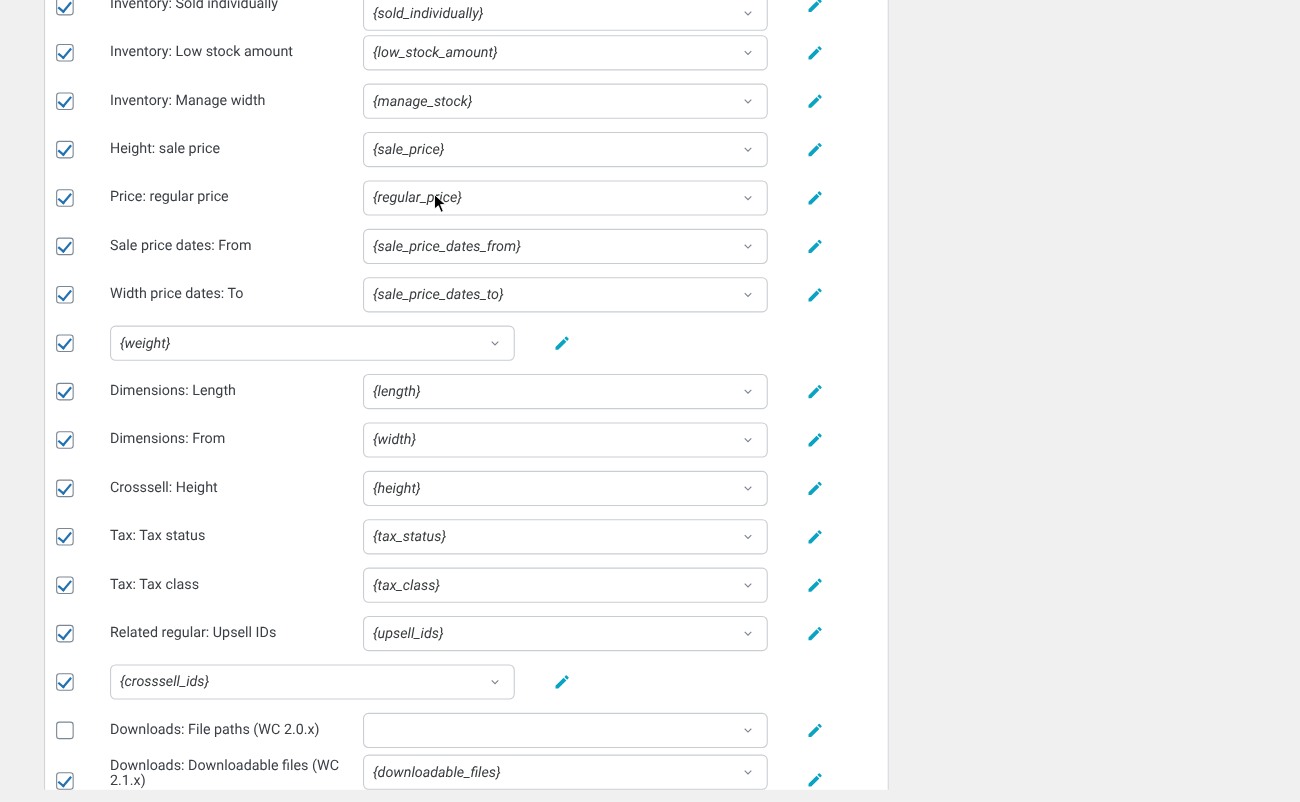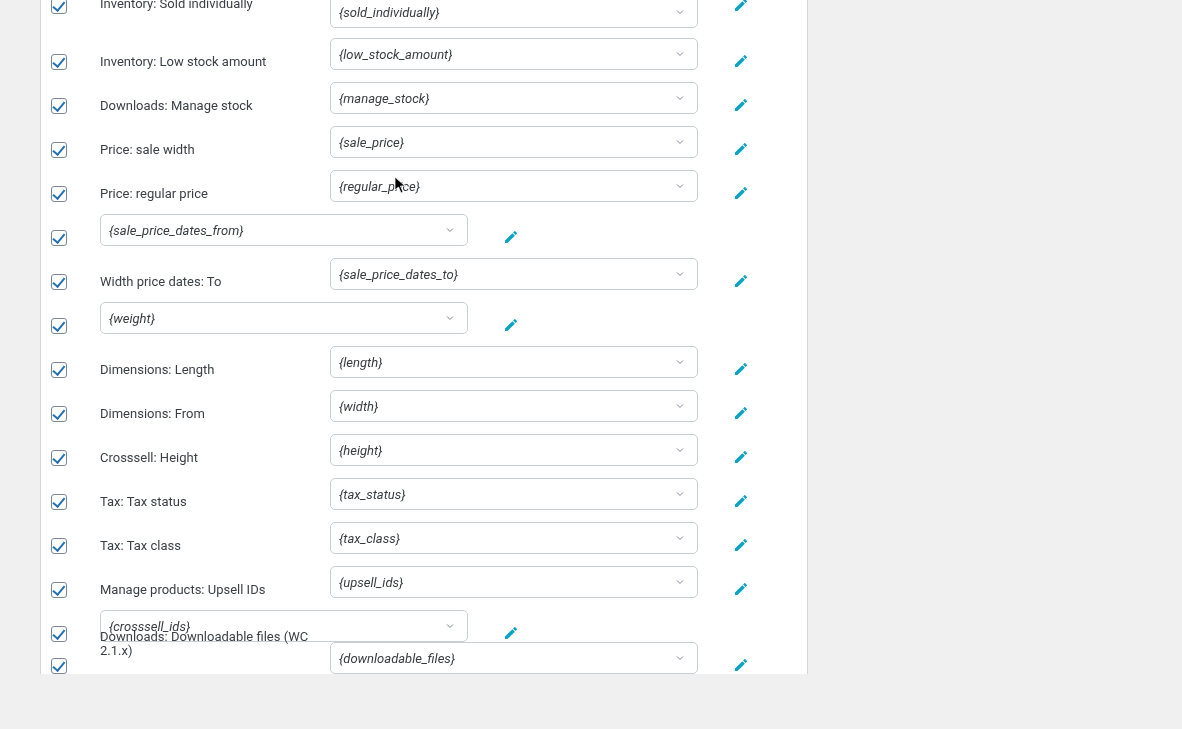--- a/index.html
+++ b/index.html
@@ -21,30 +21,30 @@
     margin-left: 40px;
     width: 768px;
     background: #ffffff;
     border-left: 1px solid #d2d6da;
     border-right: 1px solid #d2d6da;
     padding-top: 0px;
     padding-bottom: 0px;
   }
   .row {
     display: flex;
-    align-items: flex-end;
+    align-items: center;
     height: 44px;
     padding-left: 10px;
     padding-right: 16px;
   }
   .row.first { height: 30px; align-items: flex-start; padding-top: 0px; margin-top: -4px;}
   .row.first .checkbox-wrap { padding-top: 2px; }
   .row.first .label { padding-top: 0px; }
   .row.last { height: 32px; align-items: flex-end; padding-bottom: 0px;}
-  .row.last .label { padding-bottom: 16px; line-height: 14px;}
+  .row.last .label { padding-bottom: 0px; line-height: 14px;}
   .checkbox-wrap {
     width: 49px;
     display: flex;
     align-items: center;
   }
   .checkbox {
     width: 16px; height: 16px;
     border: 1px solid #7b8794;
     border-radius: 3px;
     background: #fff;
@@ -153,40 +153,40 @@
         <span class="edit">
           <svg viewBox="0 0 24 24">
             <path d="M3 17.25V21h3.75L17.81 9.94l-3.75-3.75L3 17.25zM20.71 7.04a1 1 0 0 0 0-1.41l-2.34-2.34a1 1 0 0 0-1.41 0l-1.83 1.83 3.75 3.75 1.83-1.83z"></path>
           </svg>
         </span>
       </div>
       <div class="row">
         <div class="checkbox-wrap">
           <span class="checkbox checked"></span>
         </div>
-        <div class="label">Downloads: Manage stock</div>
+        <div class="label">Inventory: Manage width</div>
         <div class="select">
           <span class="select-text">{manage_stock}</span>
           <span class="chevron">
             <svg viewBox="0 0 24 24">
               <path d="M6 9 L12 15 L18 9"></path>
             </svg>
           </span>
         </div>
         <span class="edit">
           <svg viewBox="0 0 24 24">
             <path d="M3 17.25V21h3.75L17.81 9.94l-3.75-3.75L3 17.25zM20.71 7.04a1 1 0 0 0 0-1.41l-2.34-2.34a1 1 0 0 0-1.41 0l-1.83 1.83 3.75 3.75 1.83-1.83z"></path>
           </svg>
         </span>
       </div>
       <div class="row">
         <div class="checkbox-wrap">
           <span class="checkbox checked"></span>
         </div>
-        <div class="label">Price: sale width</div>
+        <div class="label">Height: sale price</div>
         <div class="select">
           <span class="select-text">{sale_price}</span>
           <span class="chevron">
             <svg viewBox="0 0 24 24">
               <path d="M6 9 L12 15 L18 9"></path>
             </svg>
           </span>
         </div>
         <span class="edit">
           <svg viewBox="0 0 24 24">
@@ -210,20 +210,21 @@
         <span class="edit">
           <svg viewBox="0 0 24 24">
             <path d="M3 17.25V21h3.75L17.81 9.94l-3.75-3.75L3 17.25zM20.71 7.04a1 1 0 0 0 0-1.41l-2.34-2.34a1 1 0 0 0-1.41 0l-1.83 1.83 3.75 3.75 1.83-1.83z"></path>
           </svg>
         </span>
       </div>
       <div class="row">
         <div class="checkbox-wrap">
           <span class="checkbox checked"></span>
         </div>
+        <div class="label">Sale price dates: From</div>
         <div class="select">
           <span class="select-text">{sale_price_dates_from}</span>
           <span class="chevron">
             <svg viewBox="0 0 24 24">
               <path d="M6 9 L12 15 L18 9"></path>
             </svg>
           </span>
         </div>
         <span class="edit">
           <svg viewBox="0 0 24 24">
@@ -360,41 +361,60 @@
         <span class="edit">
           <svg viewBox="0 0 24 24">
             <path d="M3 17.25V21h3.75L17.81 9.94l-3.75-3.75L3 17.25zM20.71 7.04a1 1 0 0 0 0-1.41l-2.34-2.34a1 1 0 0 0-1.41 0l-1.83 1.83 3.75 3.75 1.83-1.83z"></path>
           </svg>
         </span>
       </div>
       <div class="row">
         <div class="checkbox-wrap">
           <span class="checkbox checked"></span>
         </div>
-        <div class="label">Manage products: Upsell IDs</div>
+        <div class="label">Related regular: Upsell IDs</div>
         <div class="select">
           <span class="select-text">{upsell_ids}</span>
           <span class="chevron">
             <svg viewBox="0 0 24 24">
               <path d="M6 9 L12 15 L18 9"></path>
             </svg>
           </span>
         </div>
         <span class="edit">
           <svg viewBox="0 0 24 24">
             <path d="M3 17.25V21h3.75L17.81 9.94l-3.75-3.75L3 17.25zM20.71 7.04a1 1 0 0 0 0-1.41l-2.34-2.34a1 1 0 0 0-1.41 0l-1.83 1.83 3.75 3.75 1.83-1.83z"></path>
           </svg>
         </span>
       </div>
       <div class="row">
         <div class="checkbox-wrap">
           <span class="checkbox checked"></span>
         </div>
         <div class="select">
           <span class="select-text">{crosssell_ids}</span>
+          <span class="chevron">
+            <svg viewBox="0 0 24 24">
+              <path d="M6 9 L12 15 L18 9"></path>
+            </svg>
+          </span>
+        </div>
+        <span class="edit">
+          <svg viewBox="0 0 24 24">
+            <path d="M3 17.25V21h3.75L17.81 9.94l-3.75-3.75L3 17.25zM20.71 7.04a1 1 0 0 0 0-1.41l-2.34-2.34a1 1 0 0 0-1.41 0l-1.83 1.83 3.75 3.75 1.83-1.83z"></path>
+          </svg>
+        </span>
+      </div>
+      <div class="row">
+        <div class="checkbox-wrap">
+          <span class="checkbox"></span>
+        </div>
+        <div class="label">Downloads: File paths (WC 2.0.x)</div>
+        <div class="select">
+          <span class="select-text"></span>
           <span class="chevron">
             <svg viewBox="0 0 24 24">
               <path d="M6 9 L12 15 L18 9"></path>
             </svg>
           </span>
         </div>
         <span class="edit">
           <svg viewBox="0 0 24 24">
             <path d="M3 17.25V21h3.75L17.81 9.94l-3.75-3.75L3 17.25zM20.71 7.04a1 1 0 0 0 0-1.41l-2.34-2.34a1 1 0 0 0-1.41 0l-1.83 1.83 3.75 3.75 1.83-1.83z"></path>
           </svg>

